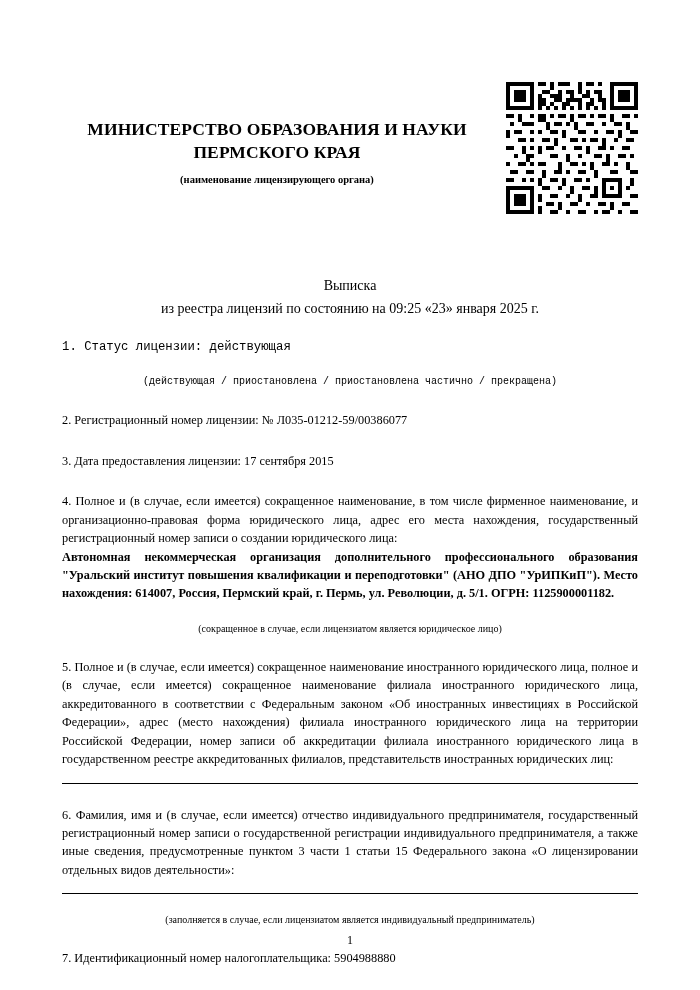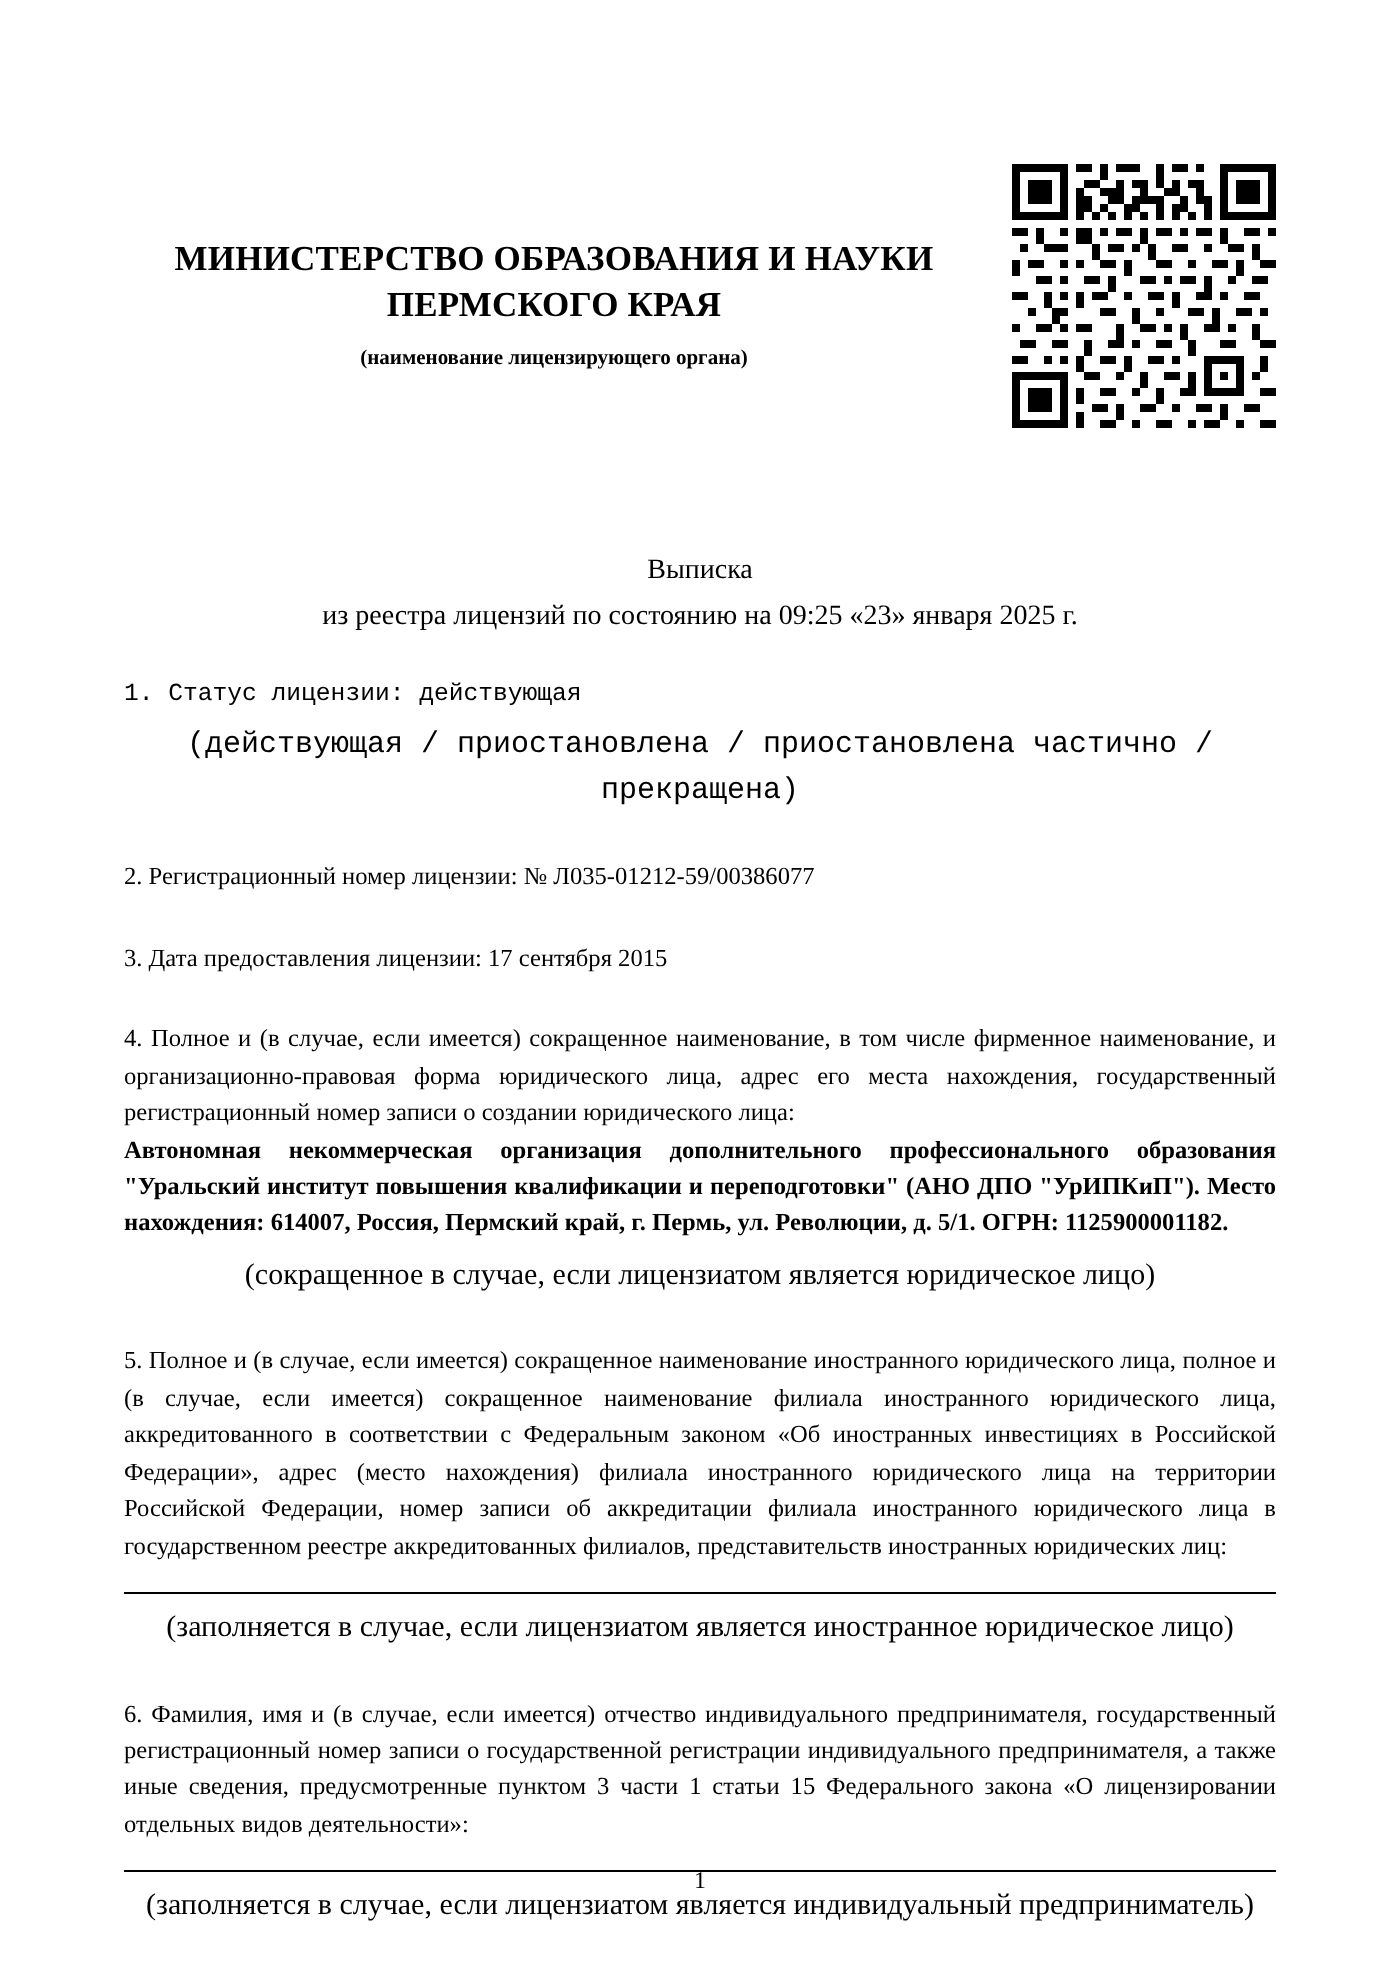--- a/index.html
+++ b/index.html
@@ -64,23 +64,23 @@
   .item {
     font-size: 12.3px;
     line-height: 1.5;
     text-align: justify;
     margin-top: 22px;
   }
   .item.tight { margin-top: 18px; font-family: Liberation Mono, monospace; }
   .item p { margin: 0; }
   .item .continuation { margin-top: 0; font-weight: bold; }
   .caption {
-    font-size: 15px;
+    font-size: 10px;
     text-align: center;
-    margin-top: 6px;
+    margin-top: 18px;
   }
   .rule {
     border: none;
     border-top: 1px solid #000;
     margin: 14px 0 0 0;
     height: 0;
   }
   .pagenum {
     position: absolute;
     bottom: 42px;
@@ -313,21 +313,20 @@
 
   <div class="item">
     <p>4. Полное и (в случае, если имеется) сокращенное наименование, в том числе фирменное наименование, и организационно-правовая форма юридического лица, адрес его места нахождения, государственный регистрационный номер записи о создании юридического лица:</p>
     <p class="continuation">Автономная некоммерческая организация дополнительного профессионального образования "Уральский институт повышения квалификации и переподготовки" (АНО ДПО "УрИПКиП"). Место нахождения: 614007, Россия, Пермский край, г. Пермь, ул. Революции, д. 5/1. ОГРН: 1125900001182.</p>
     <div class="caption">(сокращенное в случае, если лицензиатом является юридическое лицо)</div>
   </div>
 
   <div class="item">
     <p>5. Полное и (в случае, если имеется) сокращенное наименование иностранного юридического лица, полное и (в случае, если имеется) сокращенное наименование филиала иностранного юридического лица, аккредитованного в соответствии с Федеральным законом «Об иностранных инвестициях в Российской Федерации», адрес (место нахождения) филиала иностранного юридического лица на территории Российской Федерации, номер записи об аккредитации филиала иностранного юридического лица в государственном реестре аккредитованных филиалов, представительств иностранных юридических лиц:</p>
     <hr class="rule">
-    <div class="caption">(заполняется в случае, если лицензиатом является иностранное юридическое лицо)</div>
   </div>
 
   <div class="item">
     <p>6. Фамилия, имя и (в случае, если имеется) отчество индивидуального предпринимателя, государственный регистрационный номер записи о государственной регистрации индивидуального предпринимателя, а также иные сведения, предусмотренные пунктом 3 части 1 статьи 15 Федерального закона «О лицензировании отдельных видов деятельности»:</p>
     <hr class="rule">
     <div class="caption">(заполняется в случае, если лицензиатом является индивидуальный предприниматель)</div>
   </div>
 
   <div class="item">
     <p>7. Идентификационный номер налогоплательщика: 5904988880</p>

